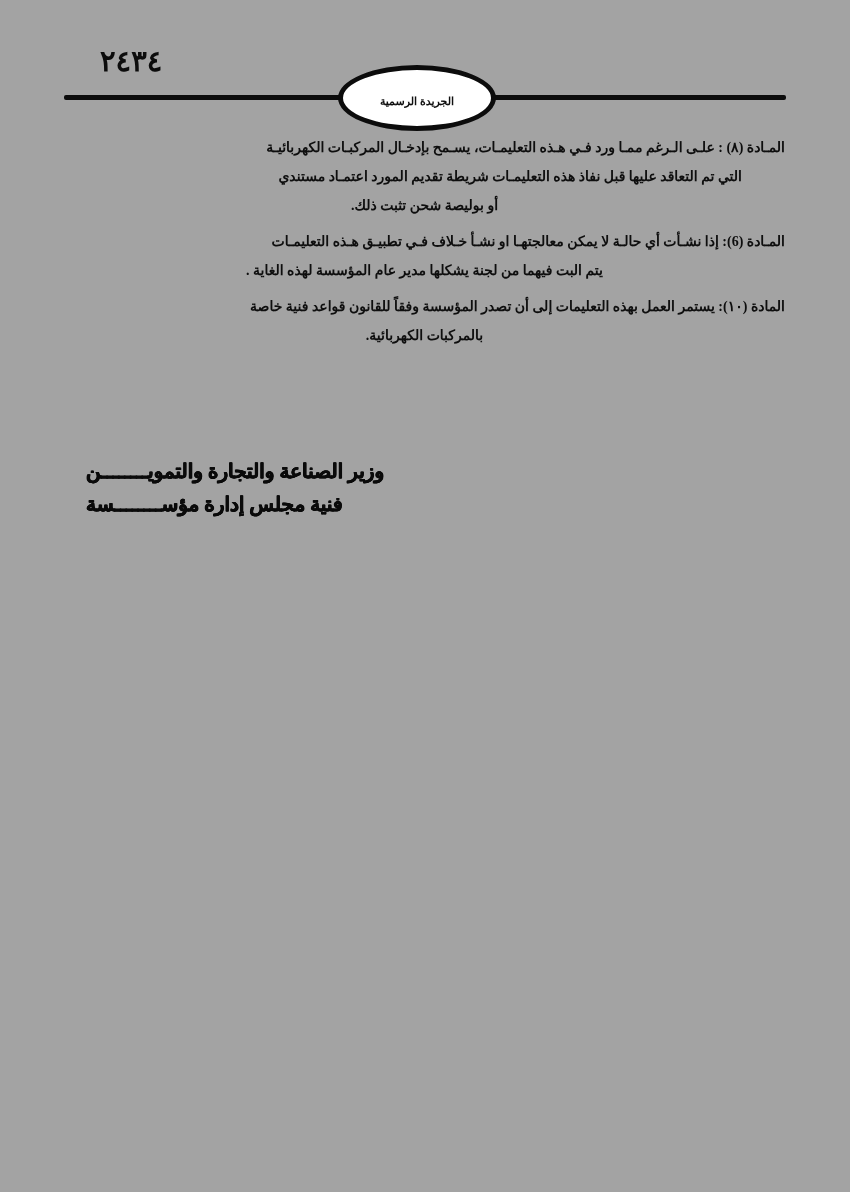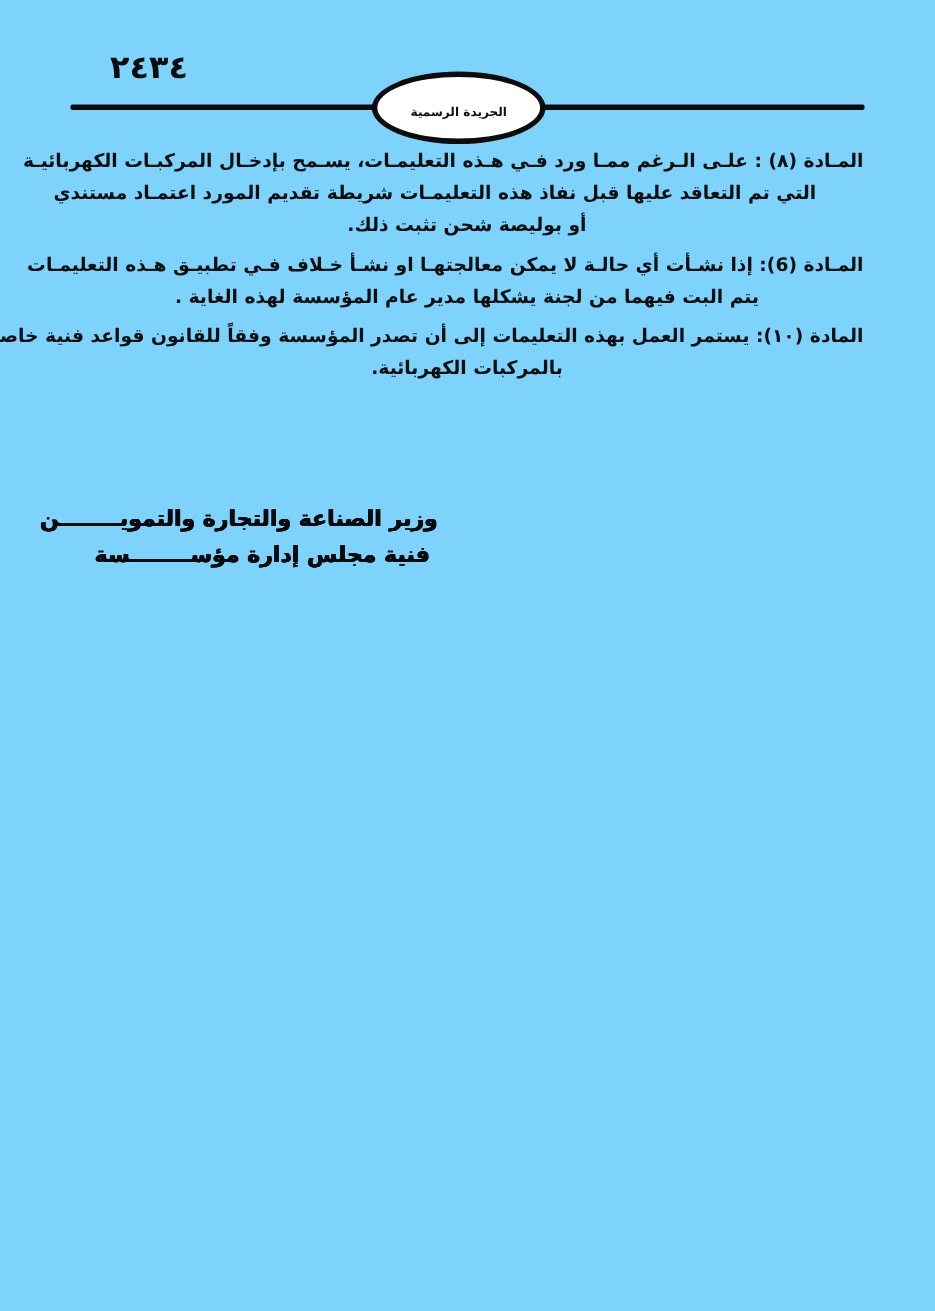--- a/index.html
+++ b/index.html
@@ -6,21 +6,22 @@
   html, body { background: #ffffff; }
   body {
     width: 850px; height: 1192px;
     position: relative;
     font-family: "DejaVu Sans", sans-serif;
     color: #101010;
     overflow: hidden;
   }
   .scan-page {
     position: absolute; inset: 0;
-    background: #7dd3fc;
+    background: #a3a3a3;
+    font-family: Liberation Serif, serif;
   }
   
   .page-number {
     position: absolute;
     left: 100px; top: 44px;
     font-size: 29px;
     font-weight: bold;
     letter-spacing: 9px;
     direction: ltr;
     color: #0c0c0c;
@@ -50,21 +51,21 @@
     white-space: nowrap;
     padding-top: 6px;
   }
   
   .content {
     position: absolute;
     top: 133px;
     right: 65px;
     width: 721px;
     direction: rtl;
-    font-size: 17px;
+    font-size: 14px;
     font-weight: bold;
     line-height: 29px;
     color: #0e0e0e;
   }
   .article { margin-bottom: 7px; }
   .tline {
     text-align: right;
     white-space: nowrap;
   }
   .tline.hang { padding-right: 43px; }

